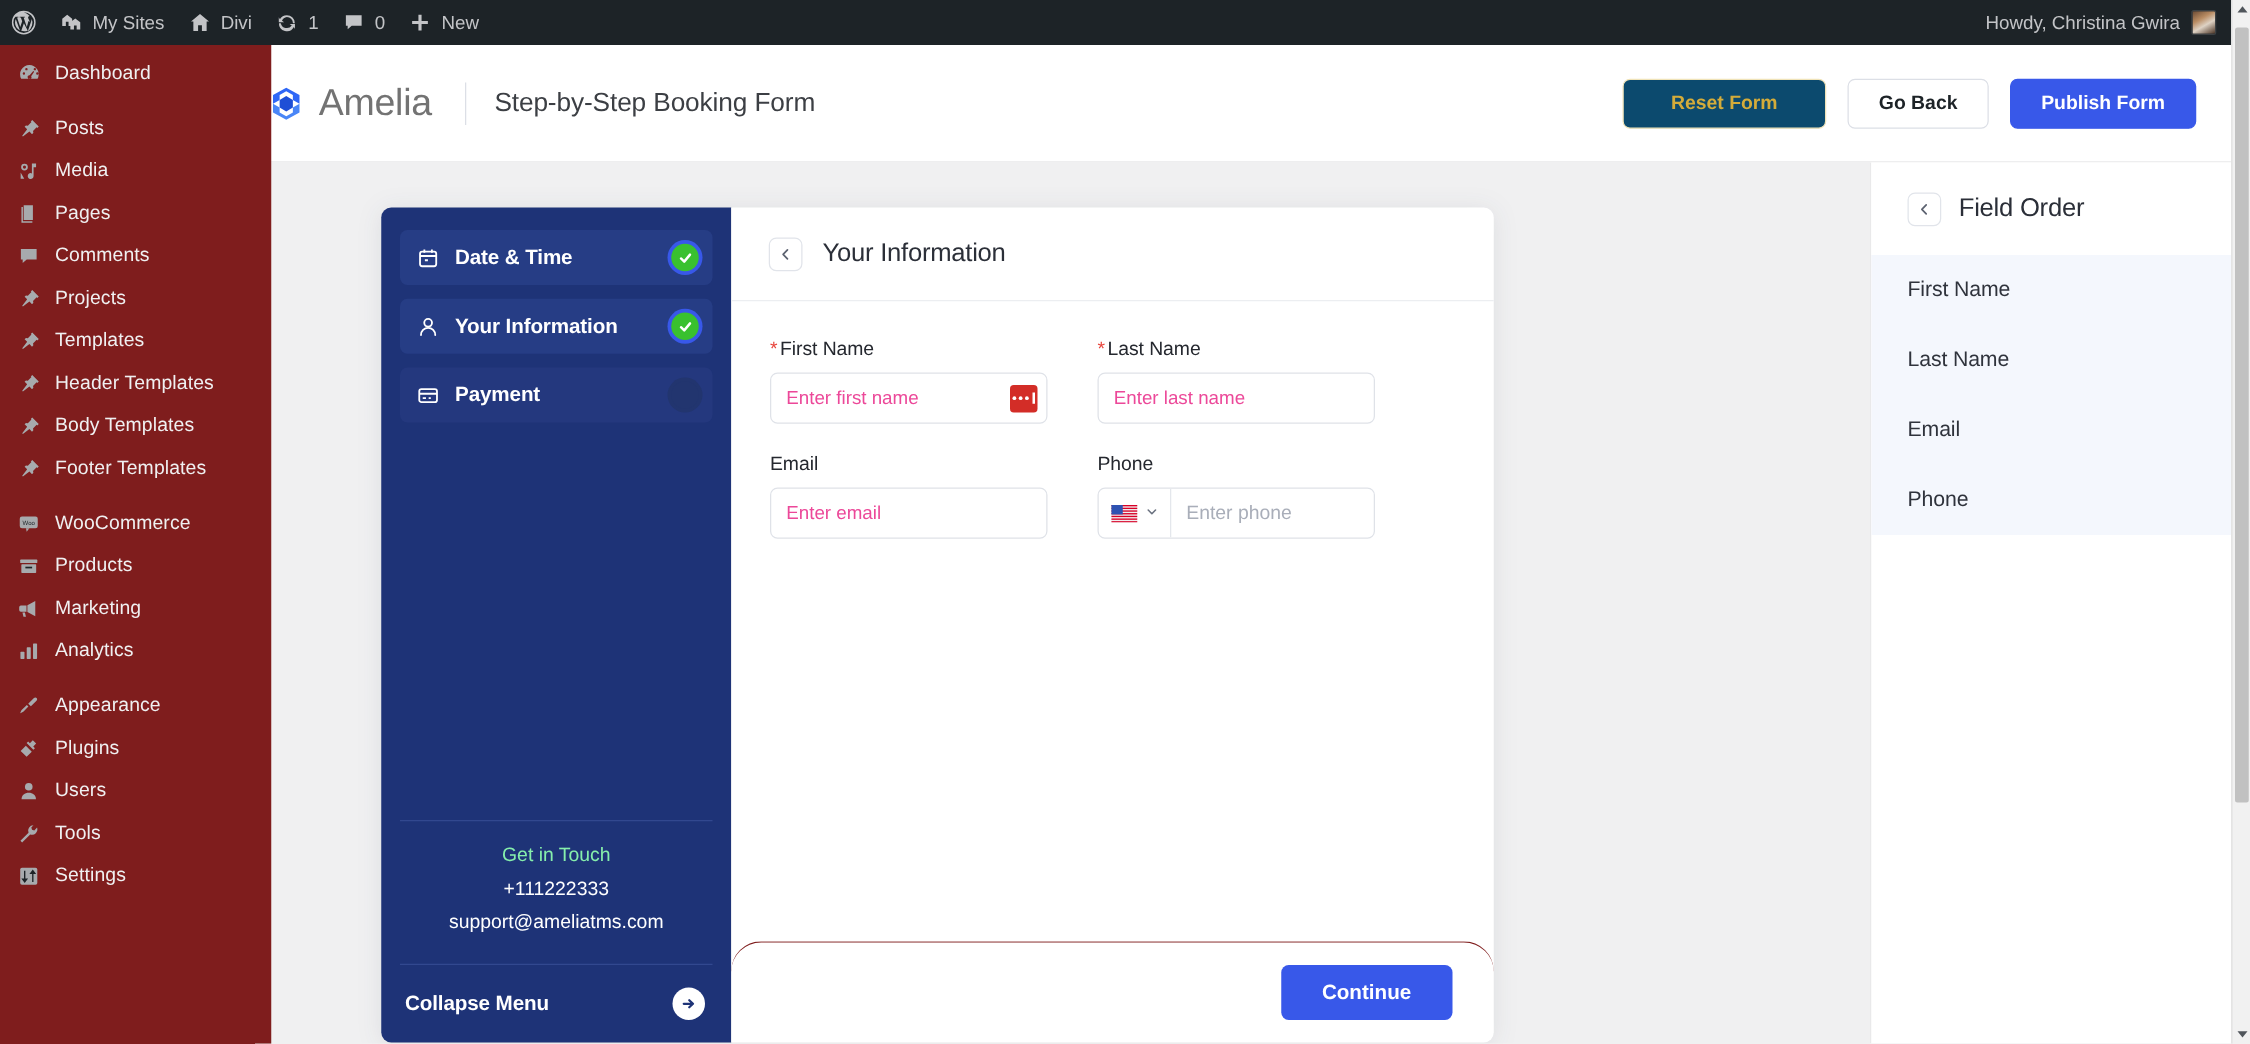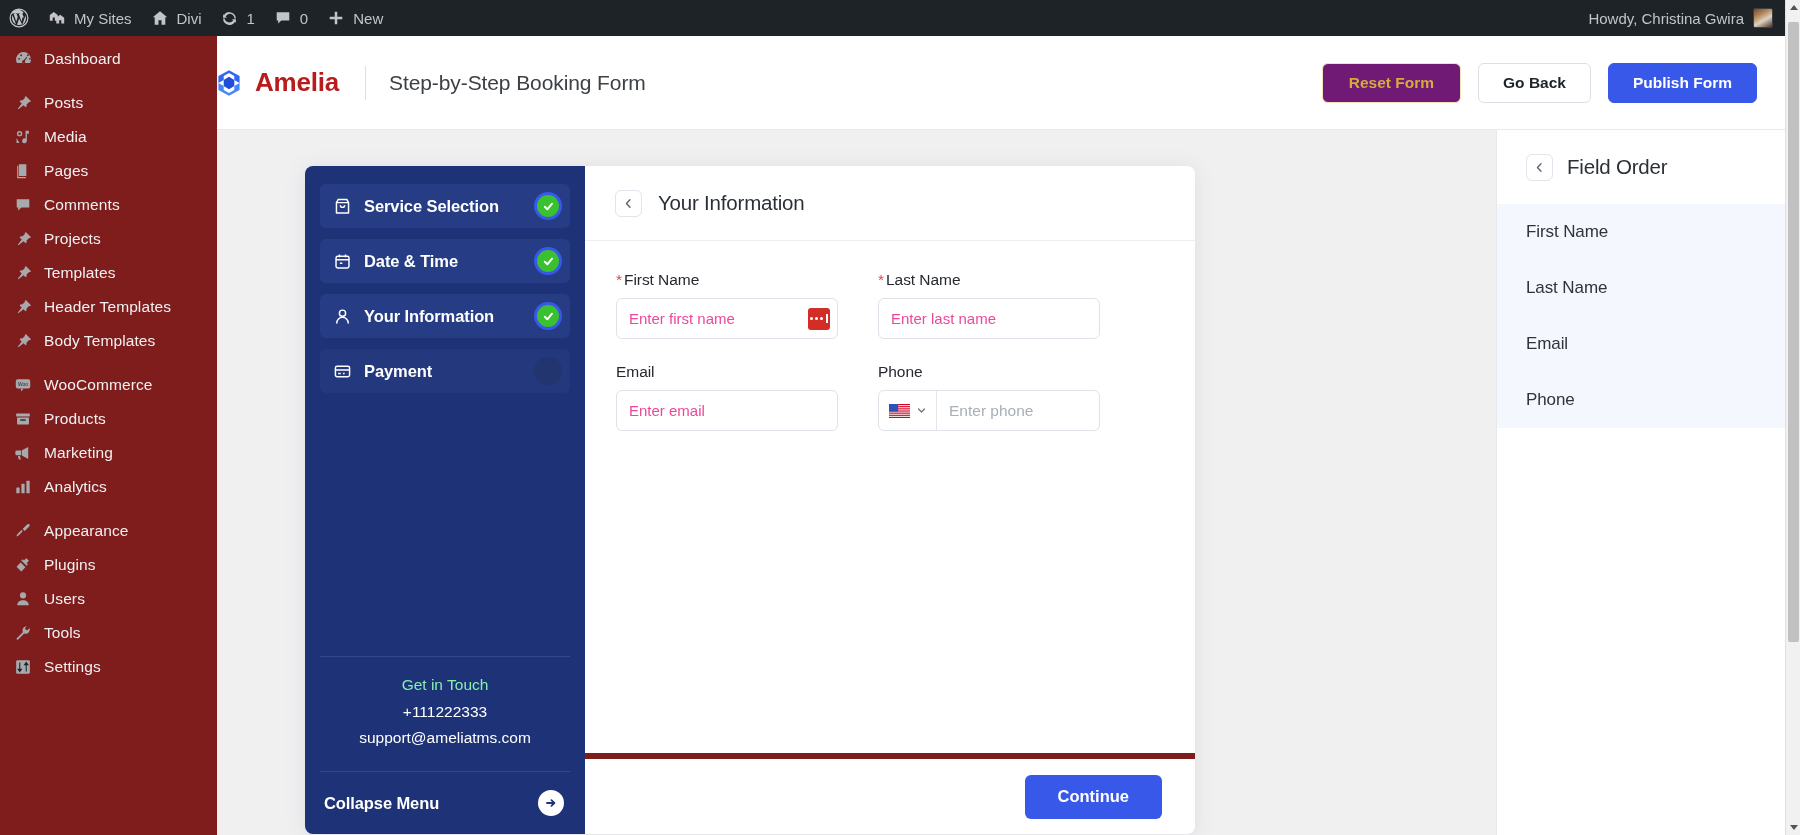--- a/index.html
+++ b/index.html
@@ -75,32 +75,32 @@
   
   #amelia-header {
     position: absolute; top: 0; left: 0;
     width: 1602px; height: 94px;
     background: #ffffff;
     border-bottom: 1px solid #e9e9ea;
     display: flex; align-items: center;
   }
   .amelia-brand { display: flex; align-items: center; gap: 11px; padding-left: 31px; }
   .amelia-logo { width: 30px; height: 30px; display: block; }
-  .amelia-name { font-size: 26px; color: #b91c1c; font-weight: 700; letter-spacing: -.2px; }
+  .amelia-name { font-size: 30px; color: #737373; font-weight: 400; letter-spacing: -.2px; }
   .brand-div { width: 1px; height: 34px; background: #dcdfe6; margin: 0 23px 0 26px; }
   .form-title { font-size: 21px; color: #3c3f44; letter-spacing: -.1px; }
   .hdr-actions { margin-left: auto; display: flex; align-items: center; gap: 17px; padding-right: 28px; }
   .btn {
     height: 40px; border-radius: 6px;
     display: inline-flex; align-items: center; justify-content: center;
     font-size: 15.5px; font-weight: 600;
     cursor: pointer; user-select: none;
     white-space: nowrap;
   }
-  .btn-reset { padding: 0 26px; border: 1px solid #f0e3b8; background: #701a75; color: #d4ac3a; }
+  .btn-reset { padding: 0 38px; border: 1px solid #f0e3b8; background: #0c4a6e; color: #d4ac3a; }
   .btn-goback { padding: 0 24px; border: 1px solid #dcdfe6; background: #fff; color: #1d2327; }
   .btn-publish { padding: 0 24px; border: 1px solid #3858e9; background: #3858e9; color: #fff; }
 
   
   #canvas {
     position: absolute; top: 94px; left: 0;
     width: 1313px; height: 705px;
     background: #f0f0f1;
     overflow: hidden;
   }
@@ -209,23 +209,24 @@
   }
   .phone-cc {
     width: 58px; display: flex; align-items: center; justify-content: center; gap: 6px;
     border-right: 1px solid #e4e7ec;
   }
   .flag { width: 21px; height: 14px; display: block; }
   .phone-num { flex: 1; display: flex; align-items: center; padding-left: 12px; font-size: 15.5px; color: #a9aeb9; }
 
   #form-foot {
     height: 81px;
-    border-top: 6px solid #7f1d1d;
+    border-top: 1px solid #7f1d1d;
     display: flex; align-items: center; justify-content: flex-end;
     padding-right: 33px;
+    border-radius: 24px;
   }
   .btn-continue {
     height: 44px; padding: 0 33px; border-radius: 6px;
     background: #3858e9; color: #fff; border: none;
     font-size: 16.5px; font-weight: 700;
     display: inline-flex; align-items: center; justify-content: center;
     cursor: pointer;
   }
 
   
@@ -418,20 +419,28 @@
 
   <div class="wp-menu-item">
     <span class="micon">
       <svg width="18" height="18" viewBox="0 0 20 20" fill="currentColor">
           <path d="M13.1 2.2 11.8 3.5l.6.6-3.2 3.2-1.7-.3L6.3 8.2l2.3 2.3-4.4 5.8.6.6 5.8-4.4 2.3 2.3 1.2-1.2-.3-1.7 3.2-3.2.6.6 1.3-1.3-5.8-5.8Z"></path>
         </svg>
     </span>
     <span class="mlabel">Body Templates</span>
   </div>
 
+  <div class="wp-menu-item">
+    <span class="micon">
+      <svg width="18" height="18" viewBox="0 0 20 20" fill="currentColor">
+          <path d="M13.1 2.2 11.8 3.5l.6.6-3.2 3.2-1.7-.3L6.3 8.2l2.3 2.3-4.4 5.8.6.6 5.8-4.4 2.3 2.3 1.2-1.2-.3-1.7 3.2-3.2.6.6 1.3-1.3-5.8-5.8Z"></path>
+        </svg>
+    </span>
+    <span class="mlabel">Footer Templates</span>
+  </div>
 
   <div class="wp-sep"></div>
 
   <div class="wp-menu-item">
     <span class="micon">
       <svg width="18" height="18" viewBox="0 0 20 20" fill="currentColor">
           <rect x="2" y="3.6" width="16" height="10.4" rx="2"></rect>
           <path d="M7.5 14h3l-2.3 3.2L7.5 14Z"></path>
           <text x="10" y="11" font-size="5.4" fill="#1d2327" text-anchor="middle" font-family="Liberation Sans, sans-serif">Woo</text>
         </svg>
@@ -541,35 +550,20 @@
       <div class="btn btn-goback">Go Back</div>
       <div class="btn btn-publish">Publish Form</div>
     </div>
   </div>
 
   <div id="canvas">
     <div id="booking">
 
       <div id="steps-panel">
 
-        <div class="step">
-          <span class="sicon">
-            <svg width="19" height="19" viewBox="0 0 22 22" fill="none" stroke="currentColor" stroke-width="1.7">
-                <path d="M4 6.5h14v12H4z" stroke-linejoin="round"></path>
-                <path d="M8.5 9.5a2.5 2.5 0 0 0 5 0"></path>
-                <path d="M4 6.5 6 3h10l2 3.5"></path>
-              </svg>
-          </span>
-          <span class="slabel">Service Selection</span>
-          <span class="sdot done">
-            <svg width="13" height="13" viewBox="0 0 14 14" fill="none" stroke="#fff" stroke-width="2.1" stroke-linecap="round" stroke-linejoin="round">
-                <path d="M3 7.3 5.8 10l5-6"></path>
-              </svg>
-          </span>
-        </div>
 
         <div class="step">
           <span class="sicon">
             <svg width="19" height="19" viewBox="0 0 22 22" fill="none" stroke="currentColor" stroke-width="1.7">
                 <rect x="3.5" y="5" width="15" height="13.5" rx="2"></rect>
                 <path d="M3.5 9h15M7.5 3v3M14.5 3v3M8 13h2.8"></path>
               </svg>
           </span>
           <span class="slabel">Date &amp; Time</span>
           <span class="sdot done">

